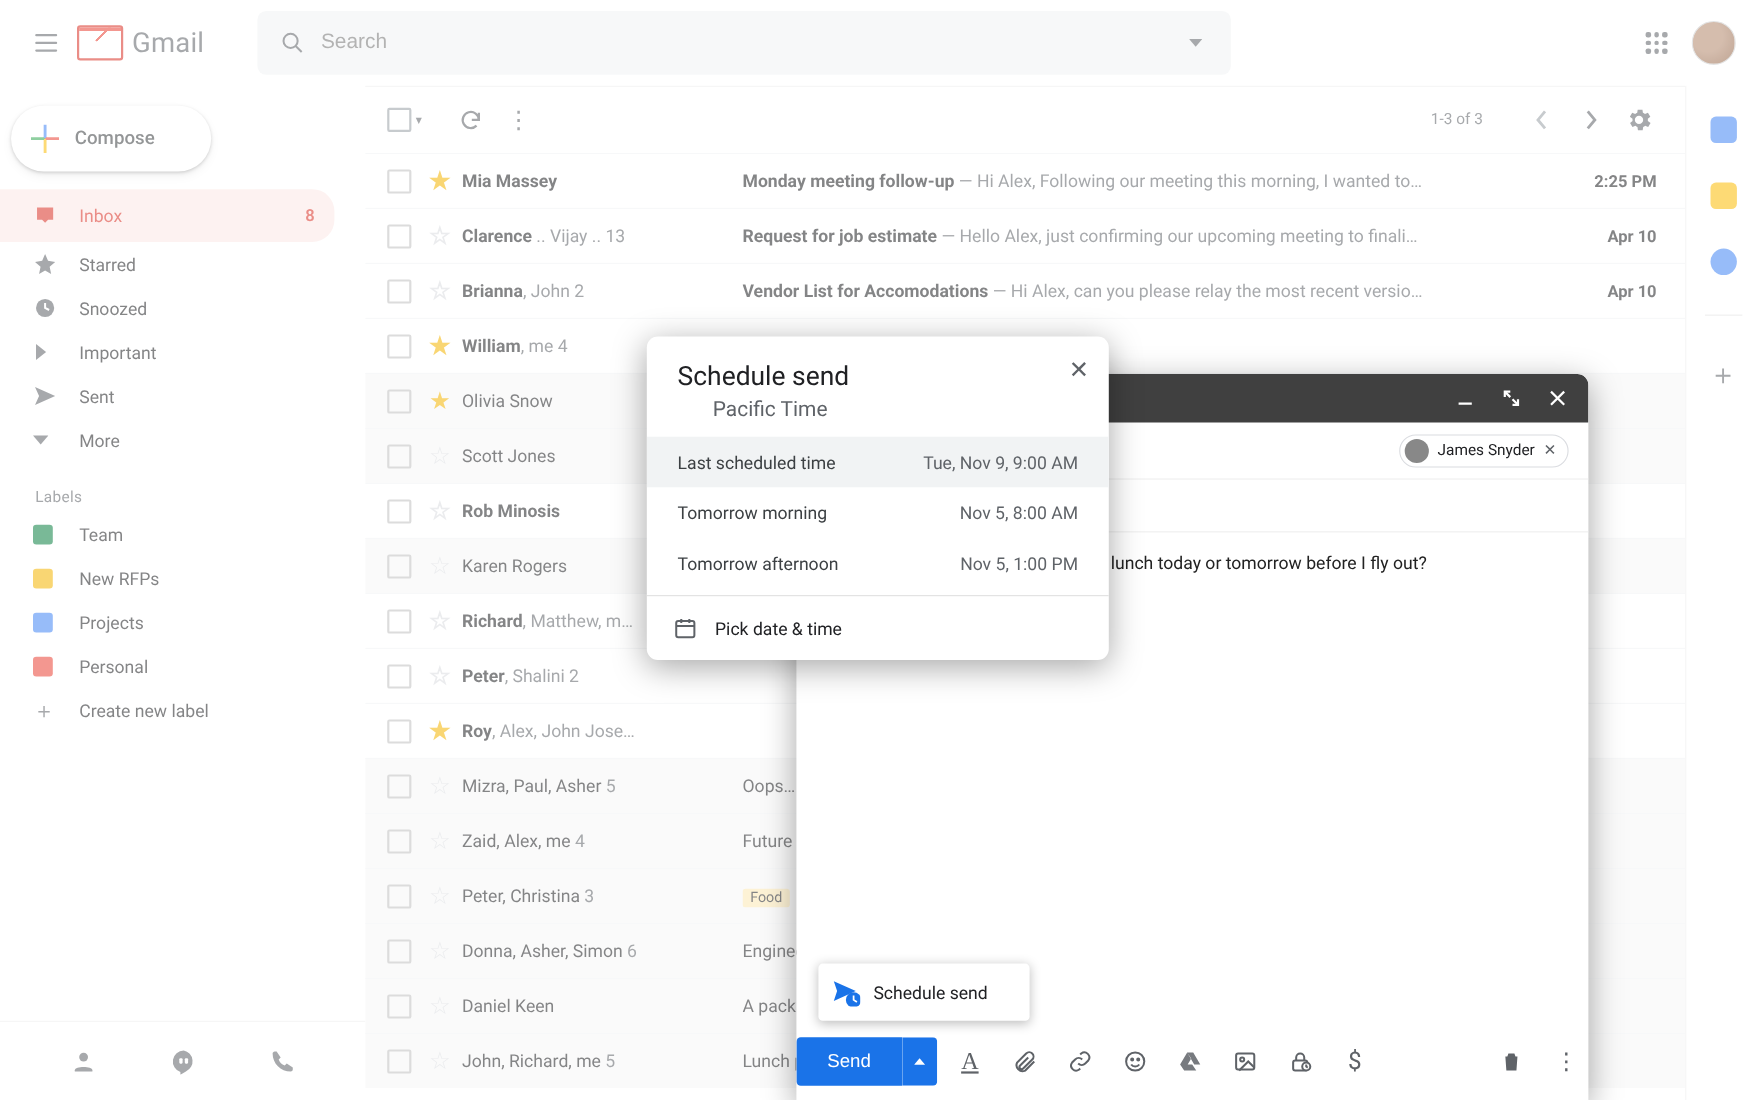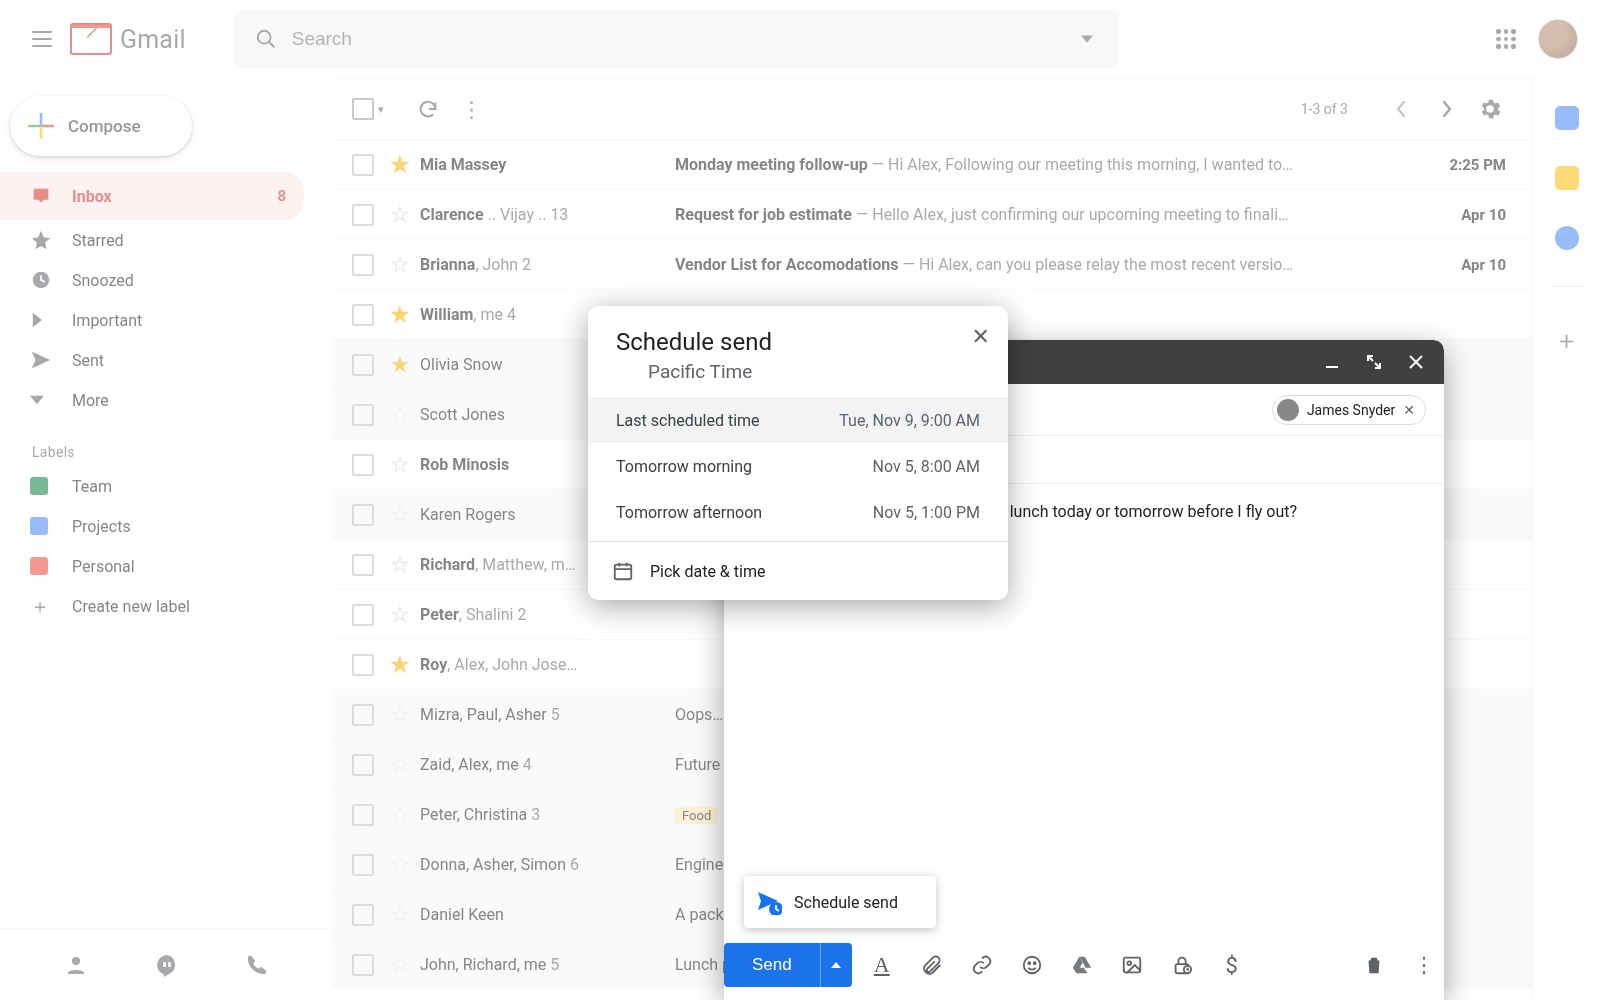--- a/index.html
+++ b/index.html
@@ -38,21 +38,21 @@
     -webkit-mask: linear-gradient(#000,#000); mask:linear-gradient(#000,#000);
     clip-path: polygon(45% 0,55% 0,55% 45%,100% 45%,100% 55%,55% 55%,55% 100%,45% 100%,45% 55%,0 55%,0 45%,45% 45%);
     border-radius:2px; }
   .compose-txt { font-size:17px; color:#3c4043; font-weight:500; }
 
   .nav-item { height:40px; display:flex; align-items:center; padding-left:30px; border-radius:0 20px 20px 0; margin-right:28px; cursor:pointer; position:relative; }
   .nav-item.first { height:48px; }
   .nav-item .icon-slot { width:42px; display:flex; align-items:center; font-size:20px; color:#5f6368; }
   .nav-item .lbl { font-size:16px; color:#202124; }
   .nav-item.active { background:#fce8e6; }
-  .nav-item.active .lbl { color:#d93025; font-weight:700; }
+  .nav-item.active .lbl { color:#d93025; font-weight:400; }
   .nav-item.active .icon-slot { color:#d93025; }
   .nav-item .count { margin-left:auto; margin-right:18px; color:#d93025; font-weight:600; font-size:15px; }
 
   .labels-title { font-size:14px; color:#5f6368; padding:24px 0 6px 32px; letter-spacing:.3px; }
   .label-swatch { width:18px; height:18px; border-radius:3px; }
 
   .leftnav-footer { margin-top:auto; height:72px; border-top:1px solid #eee; display:flex; align-items:center; justify-content:space-around; padding:0 30px; }
   .leftnav-footer .ficon { color:#5f6368; font-size:22px; }
 
   
@@ -235,20 +235,26 @@
         </div>
       </div>
 
     <div class="labels-title">Labels</div>
     <div id="labels-container">
         <div class="nav-item">
           <span class="icon-slot">
             <span class="label-swatch" style="background:#0b8043"></span>
           </span>
           <span class="lbl">Team</span>
+        </div>
+        <div class="nav-item">
+          <span class="icon-slot">
+            <span class="label-swatch" style="background:#f4b400"></span>
+          </span>
+          <span class="lbl">New RFPs</span>
         </div>
         <div class="nav-item">
           <span class="icon-slot">
             <span class="label-swatch" style="background:#4285f4"></span>
           </span>
           <span class="lbl">Projects</span>
         </div>
         <div class="nav-item">
           <span class="icon-slot">
             <span class="label-swatch" style="background:#ea4335"></span>

